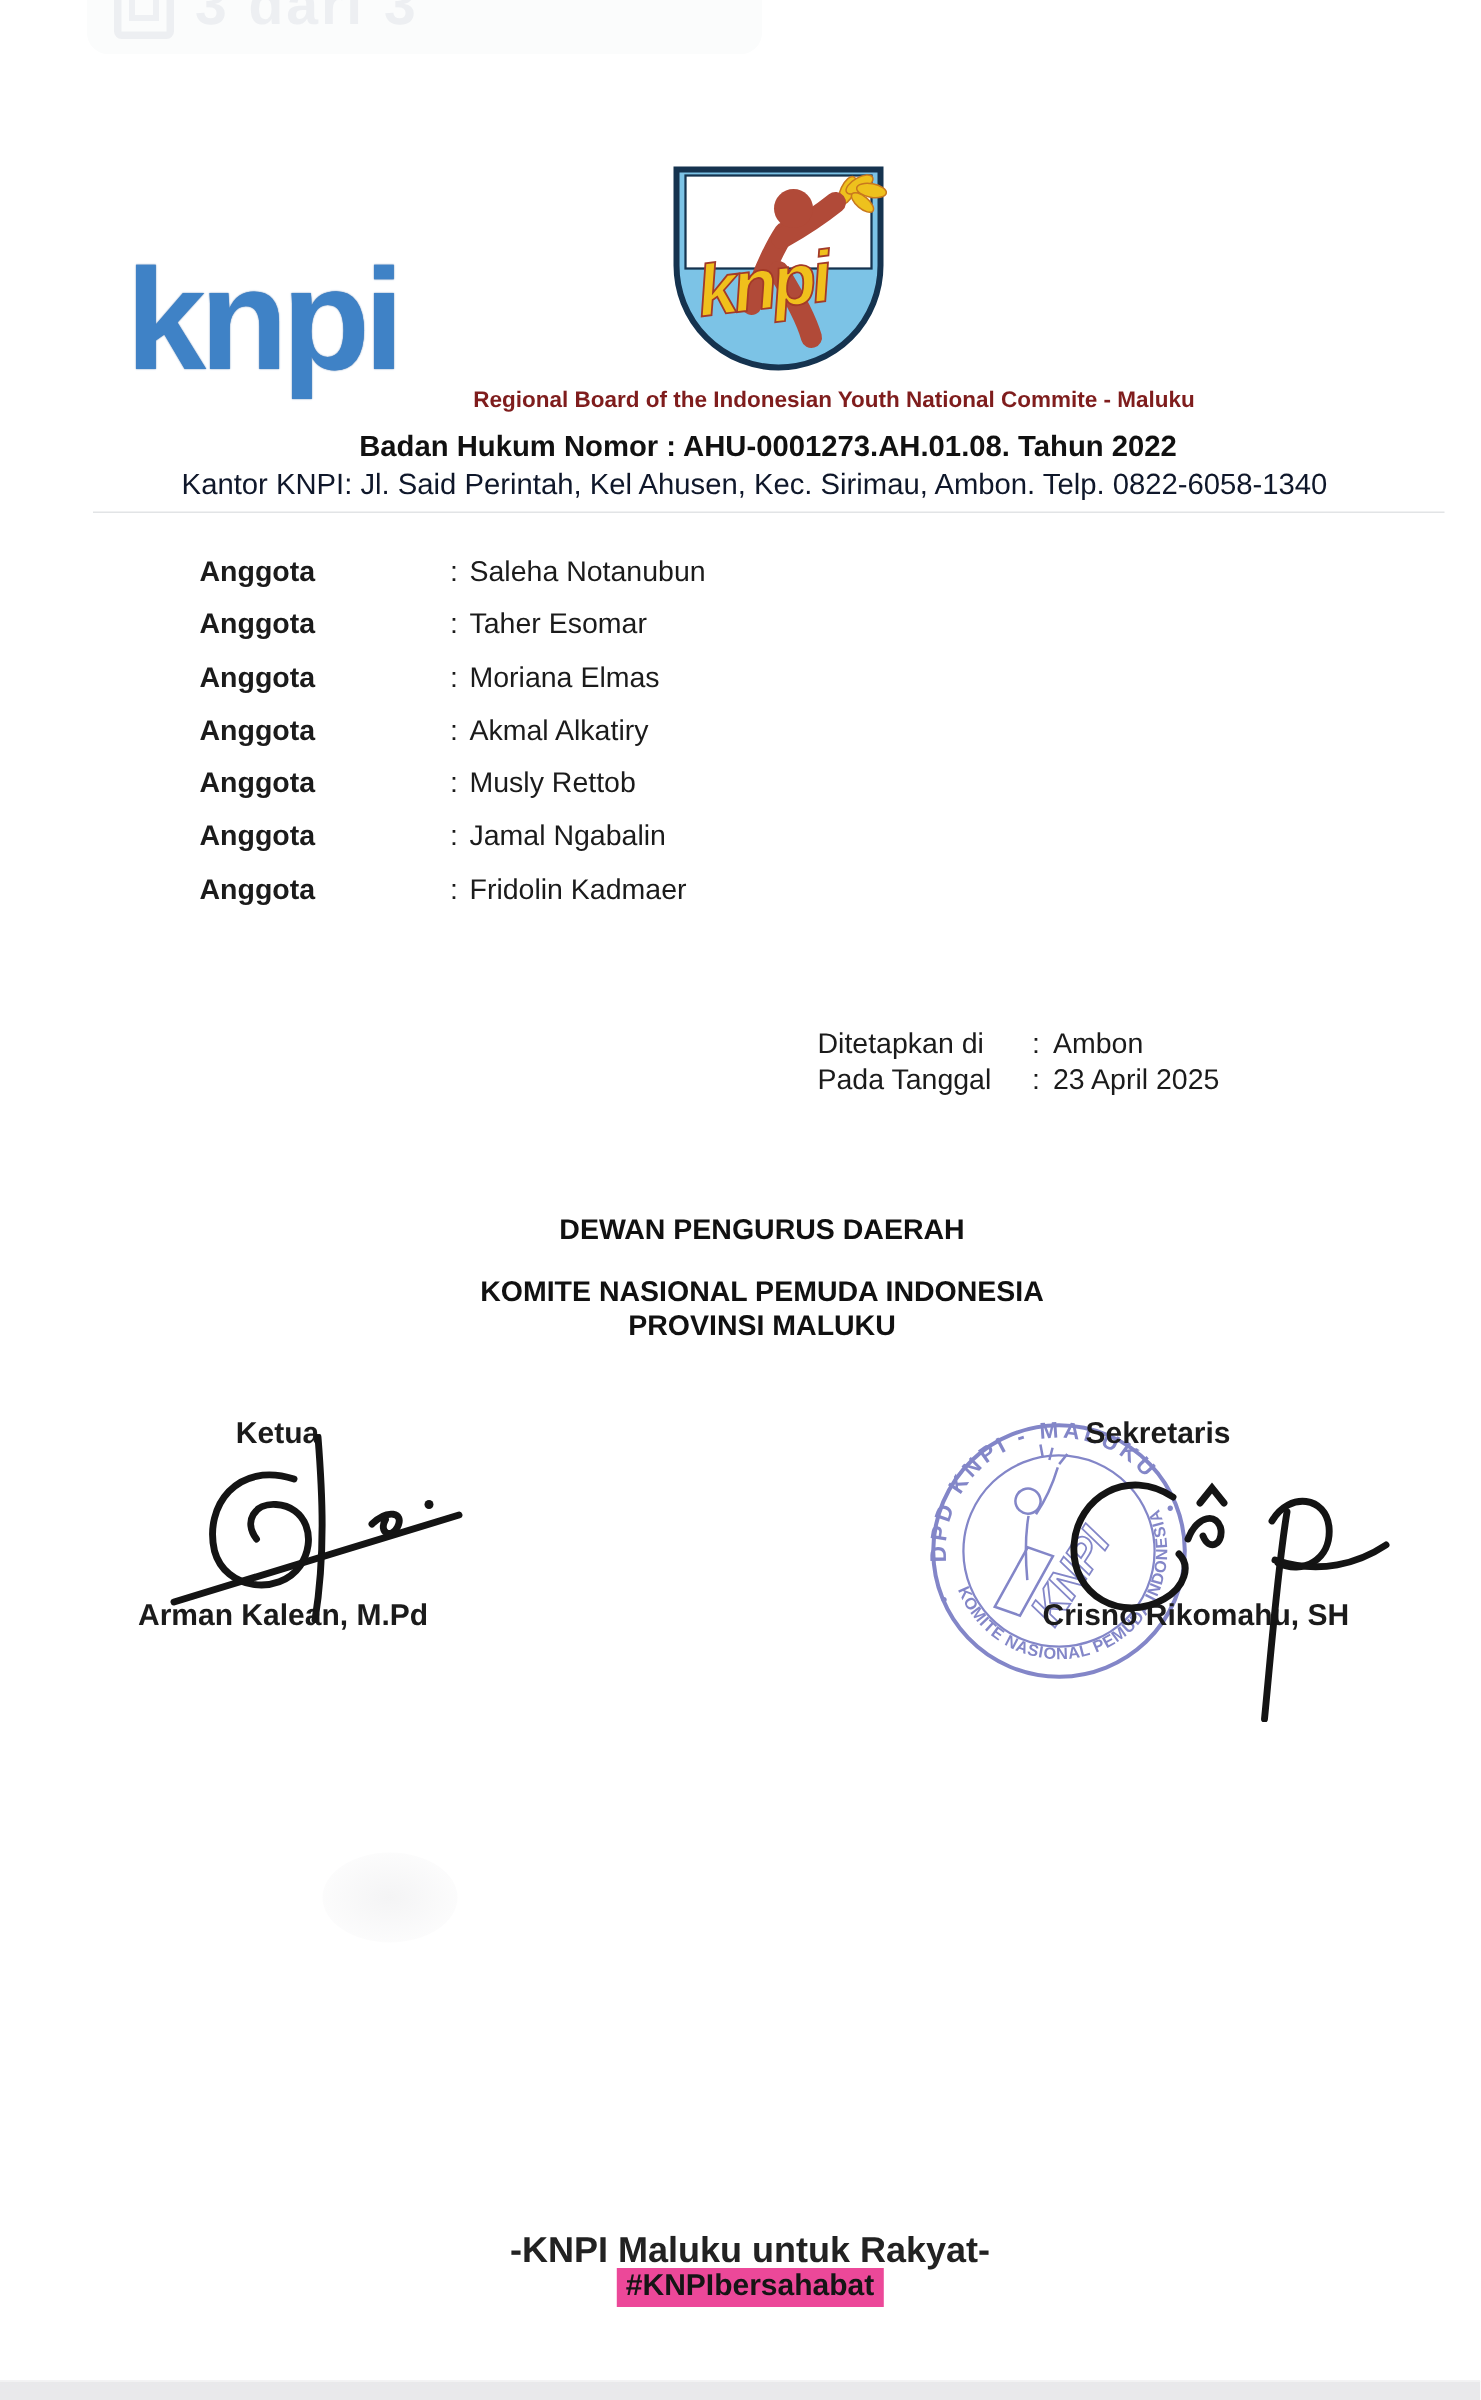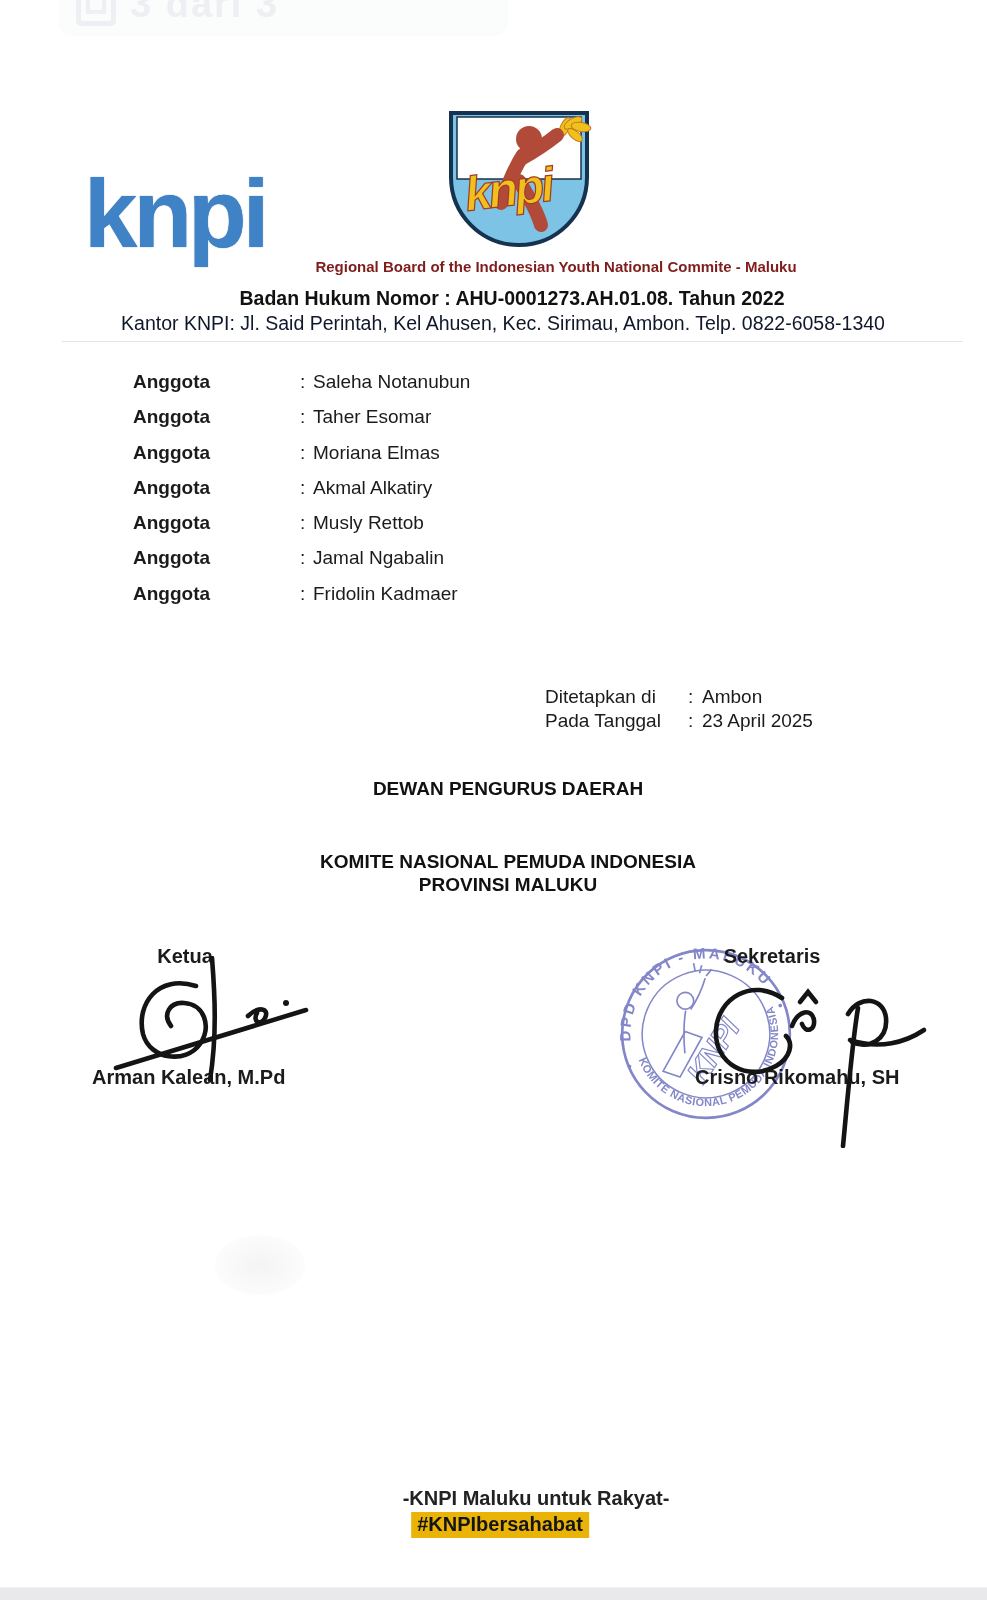--- a/index.html
+++ b/index.html
@@ -41,23 +41,23 @@
   .issuer{font-size:19px;font-weight:bold;color:#111;}
 
   
   .sig-title{font-size:20px;font-weight:bold;z-index:4;}
   .sig-name{font-size:20px;font-weight:bold;z-index:4;}
   .sig-svg{z-index:5;}
   .stamp-svg{z-index:2;opacity:0.85;}
   .smudge{left:215px;top:1235px;width:90px;height:60px;background:radial-gradient(#f4f4f5,rgba(255,255,255,0));border-radius:50%;}
 
   
-  .footer-slogan{left:500px;top:1487px;font-size:20px;font-weight:bold;color:#222;margin-left:36px;}
+  .footer-slogan{left:500px;top:1487px;font-size:24px;font-weight:bold;color:#222;}
   .footer-hashtag{left:500px;top:1512px;font-size:20px;font-weight:bold;color:#151515;}
-  .hl{background:#eab308;padding:1px 6px 2px 6px;display:inline-block;}
+  .hl{background:#ec4899;padding:1px 6px 2px 6px;display:inline-block;}
   .bottom-bar{left:0;top:1587px;width:987px;height:13px;background:#e9e9eb;border-top:1px solid #f2f2f3;}
 </style>
 </head>
 <body>
 
 <div class="abs viewer-toast"></div>
 <div class="abs page-indicator">
   <span class="pages-icon"></span>
   <span>3 dari 3</span>
 </div>
@@ -127,21 +127,21 @@
   <span class="enact-label">Ditetapkan di</span>
   <span class="enact-sep">:</span>
   <span class="enact-value">Ambon</span>
 </div>
 <div class="abs enact-row" style="top:710px">
   <span class="enact-label">Pada Tanggal</span>
   <span class="enact-sep">:</span>
   <span class="enact-value">23 April 2025</span>
 </div>
 
-<div class="abs ctr nowrap issuer" style="left:508px;top:778px">DEWAN PENGURUS DAERAH</div>
+<div class="abs ctr nowrap issuer" style="left:508px;top:810px">DEWAN PENGURUS DAERAH</div>
 <div class="abs ctr nowrap issuer" style="left:508px;top:851px">KOMITE NASIONAL PEMUDA INDONESIA</div>
 <div class="abs ctr nowrap issuer" style="left:508px;top:874px">PROVINSI MALUKU</div>
 
 <svg class="abs stamp-svg" style="left:597px;top:925px" width="218" height="218" viewBox="0 0 260 260">
   <g transform="rotate(-22 130 130)" stroke="#6e72bf" fill="#6e72bf">
     <circle cx="130" cy="130" r="100" fill="none" stroke-width="3.2"></circle>
     <circle cx="130" cy="130" r="76" fill="none" stroke-width="1.8"></circle>
     <defs>
       <path id="stampTopArc" d="M 40,130 A 90,90 0 0 1 220,130"></path>
       <path id="stampBottomArc" d="M 44,130 A 86,86 0 0 0 216,130"></path>

